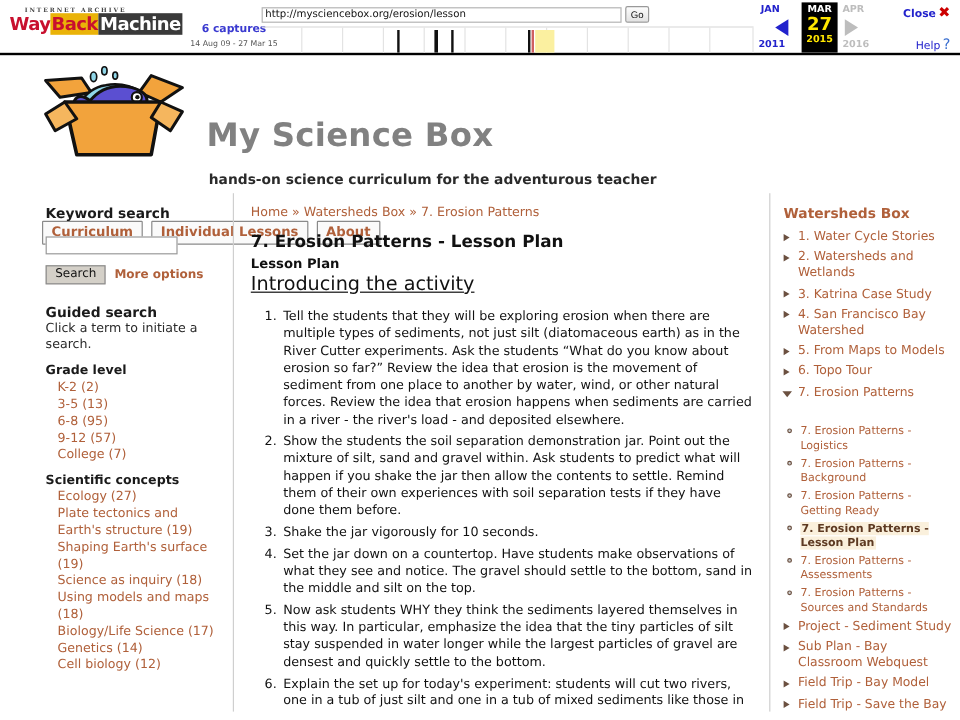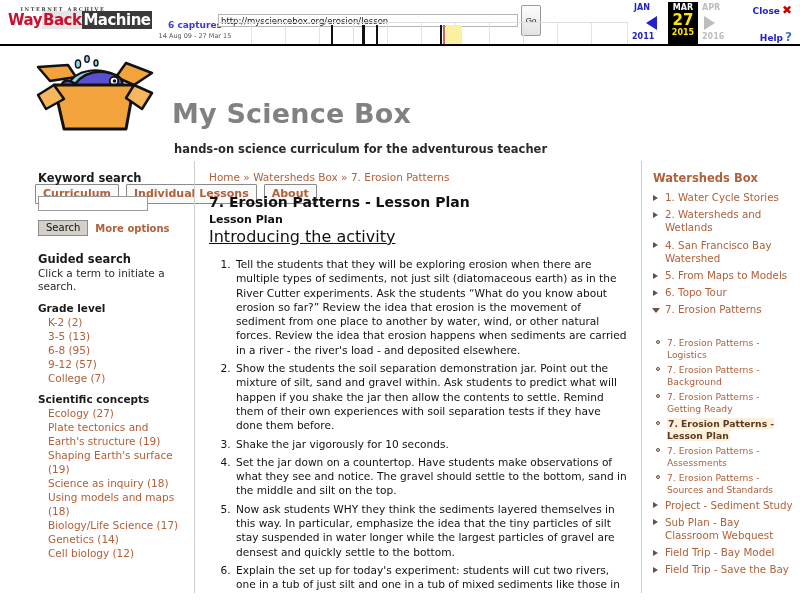--- a/index.html
+++ b/index.html
@@ -30,21 +30,21 @@
   }
   .wb-logo-main {
     margin-top: 1px;
     text-align: center;
     font-weight: bold;
     font-size: 15px;
     letter-spacing: -0.5px;
     line-height: 15px;
   }
   .wb-logo-main .wb-way { color: #c8102e; }
-  .wb-logo-main .wb-back { color: #c8102e; background: #e5e5e5; padding: 0 1px; }
+  .wb-logo-main .wb-back { color: #c8102e; background: #eab308; padding: 0 1px; }
   .wb-logo-main .wb-mach { color: #ffffff; background: #3a3a3a; padding: 0 1px; }
 
   .wb-captures {
     position: absolute; left: 130px; top: 20px;
     width: 130px; text-align: center;
   }
   .wb-captures-n { color: #3a3ad0; font-size: 9px; font-weight: bold; }
   .wb-captures-range { color: #555; font-size: 6.5px; margin-top: 2px; }
 
   .wb-urlrow {
@@ -55,21 +55,21 @@
     width: 300px; height: 13px;
     border: 1px solid #b5b5b5;
     background: #fff;
     font-size: 8.5px;
     color: #111;
     padding: 0 2px;
     font-family: "DejaVu Sans", "Liberation Sans", sans-serif;
     line-height: 12px;
   }
   .wb-go {
-    width: 20px; height: 31px;
+    width: 20px; height: 14px;
     font-size: 8px;
     border: 1px solid #999;
     background: linear-gradient(#fdfdfd,#e2e2e2);
     color: #111;
     border-radius: 2px;
     padding: 0;
     cursor: pointer;
   }
 
   .wb-timeline {
@@ -111,21 +111,21 @@
     border-left: 11px solid #bdbdbd;
     cursor: pointer;
   }
   .wb-close {
     position: absolute; right: 8px; top: 3px;
     font-size: 9px; font-weight: bold; color: #2222cc; cursor: pointer;
   }
   .wb-close .x { color: #cc0000; font-size: 12px; margin-left: 2px; }
   .wb-help {
     position: absolute; right: 8px; top: 30px;
-    font-size: 9px; font-weight: bold; color: #2222cc; cursor: pointer;
+    font-size: 9px; font-weight: normal; color: #2222cc; cursor: pointer;
   }
   .wb-help .q { color: #3a6fd0; font-size: 12px; margin-left: 2px; }
 
   
   #site-header { position: relative; height: 115px; }
   .logo-box { position: absolute; left: 30px; top: 5px; width: 130px; height: 80px; }
 
   .site-title {
     position: absolute; left: 172px; top: 52px;
     font-size: 27px; color: #818181; font-weight: bold;
@@ -435,20 +435,24 @@
     <div class="r-head">Watersheds Box</div>
     <ul class="r-list">
 
       <li class="r-item">
         <span class="tri"></span>
         <span>1. Water Cycle Stories</span>
       </li>
       <li class="r-item">
         <span class="tri"></span>
         <span>2. Watersheds and Wetlands</span>
+      </li>
+      <li class="r-item">
+        <span class="tri"></span>
+        <span>3. Katrina Case Study</span>
       </li>
       <li class="r-item">
         <span class="tri"></span>
         <span>4. San Francisco Bay Watershed</span>
       </li>
       <li class="r-item">
         <span class="tri"></span>
         <span>5. From Maps to Models</span>
       </li>
       <li class="r-item">

